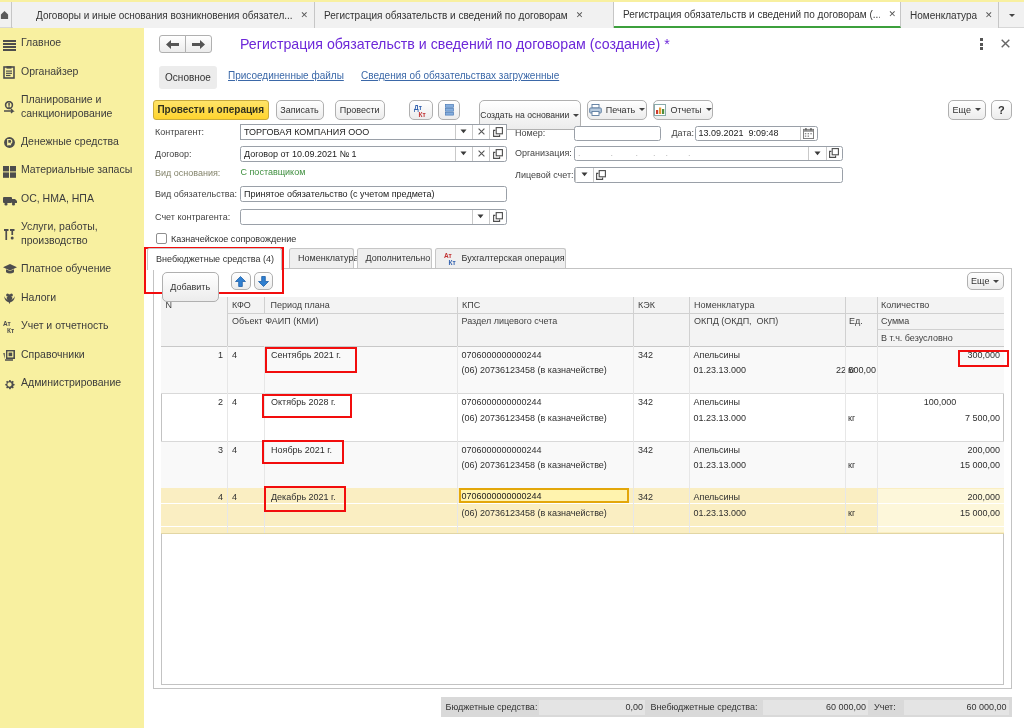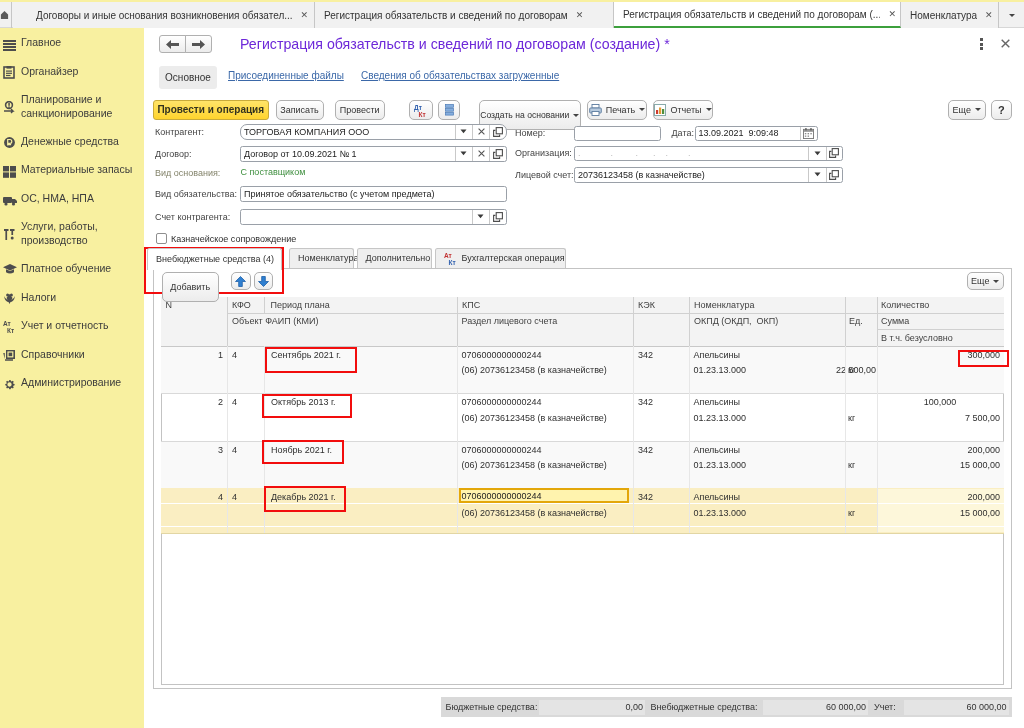--- a/index.html
+++ b/index.html
@@ -184,21 +184,21 @@
     </svg>Печать<span class="tri"></span></div>
 <div class="btn" style="left:653px;top:100px;width:60px;height:19.5px"><svg width="12" height="12" viewBox="0 0 12 12" style="margin-right:4px">
       <rect x="0.5" y="0.5" width="11" height="11" fill="#fff" stroke="#8aa"></rect>
       <rect x="2" y="6" width="2.2" height="4" fill="#cc3b2f"></rect>
       <rect x="5" y="3.5" width="2.2" height="6.5" fill="#e39b35"></rect>
       <rect x="8" y="5" width="2.2" height="5" fill="#4d8f3c"></rect>
     </svg>Отчеты<span class="tri"></span></div>
 <div class="btn" style="left:948px;top:100px;width:37.5px;height:19.5px">Еще<span class="tri"></span></div>
 <div class="btn" style="left:991px;top:100px;width:20.5px;height:19.5px;font-weight:bold;font-size:11px">?</div>
 <div class="lbl" style="left:155px;top:124px;height:15.5px">Контрагент:</div>
-<div class="a" style="left:240px;top:124px;width:267px;height:15.5px;border:1px solid #9aa0a8;border-radius:7px;background:#fff;display:flex;font-size:9px;color:#222;white-space:nowrap">
+<div class="a" style="left:240px;top:124px;width:267px;height:15.5px;border:1px solid #9aa0a8;border-radius:0;background:#fff;display:flex;font-size:9px;color:#222;white-space:nowrap">
 <div class="fl" style="width:214.5px;padding-left:3px;overflow:hidden;">ТОРГОВАЯ КОМПАНИЯ ООО</div>
 <div class="fl" style="width:17.30000000000001px;border-left:1px solid #c9c9c9;justify-content:center">
       <svg width="7" height="5" viewBox="0 0 7 5">
         <path d="M0.5 0.5 L6.5 0.5 L3.5 4.2 Z" fill="#3a3a3a"></path>
       </svg>
     </div>
 <div class="fl" style="width:17.19999999999999px;border-left:1px solid #c9c9c9;justify-content:center">
       <svg width="7" height="7" viewBox="0 0 7 7">
         <path d="M0.6 0.6 L6.4 6.4 M6.4 0.6 L0.6 6.4" stroke="#555" stroke-width="1.1"></path>
       </svg>
@@ -282,21 +282,20 @@
     </div>
 <div class="fl" style="width:16.5px;border-left:1px solid #c9c9c9;justify-content:center">
       <svg width="10" height="10" viewBox="0 0 10 10">
         <rect x="3.2" y="0.6" width="6.2" height="6.2" fill="#fff" stroke="#4d4d4d" stroke-width="1.1"></rect>
         <path d="M2.4 3.4 L0.6 3.4 L0.6 9.4 L6.6 9.4 L6.6 7.6" fill="none" stroke="#4d4d4d" stroke-width="1.1"></path>
       </svg>
     </div>
 </div>
 <div class="lbl" style="left:515px;top:167px;height:15.5px">Лицевой счет:</div>
 <div class="a" style="left:574px;top:167px;width:269px;height:15.5px;border:1px solid #9aa0a8;border-radius:2.5px;background:#fff;display:flex;font-size:9px;color:#222;white-space:nowrap">
-<div class="fl" style="width:234px;padding-left:3px;overflow:hidden;">20736123458 (в казначействе)</div>
 <div class="fl" style="width:17.5px;border-left:1px solid #c9c9c9;justify-content:center">
       <svg width="7" height="5" viewBox="0 0 7 5">
         <path d="M0.5 0.5 L6.5 0.5 L3.5 4.2 Z" fill="#3a3a3a"></path>
       </svg>
     </div>
 <div class="fl" style="width:16.5px;border-left:1px solid #c9c9c9;justify-content:center">
       <svg width="10" height="10" viewBox="0 0 10 10">
         <rect x="3.2" y="0.6" width="6.2" height="6.2" fill="#fff" stroke="#4d4d4d" stroke-width="1.1"></rect>
         <path d="M2.4 3.4 L0.6 3.4 L0.6 9.4 L6.6 9.4 L6.6 7.6" fill="none" stroke="#4d4d4d" stroke-width="1.1"></path>
       </svg>
@@ -356,21 +355,21 @@
 <div class="t" style="left:461.5px;top:365.1px">(06) 20736123458 (в казначействе)</div>
 <div class="t" style="left:638px;top:349.7px">342</div>
 <div class="t" style="left:693.5px;top:349.7px">Апельсины</div>
 <div class="t" style="left:693.5px;top:365.1px">01.23.13.000</div>
 <div class="t" style="left:848px;top:365.1px">кг</div>
 <div class="t" style="left:880px;top:349.7px;width:120px;text-align:right">300,000</div>
 <div class="t" style="left:836px;top:365.1px;width:120px;text-align:left">22 500,00</div>
 <div class="hl" style="left:160.5px;top:393px;width:843.5px;background:#d9d9d9"></div>
 <div class="t" style="left:160px;top:397.2px;width:63px;text-align:right">2</div>
 <div class="t" style="left:232px;top:397.2px">4</div>
-<div class="t" style="left:271px;top:397.2px">Октябрь 2013 г.</div>
+<div class="t" style="left:271px;top:397.2px">Октябрь 2028 г.</div>
 <div class="t" style="left:461.5px;top:397.2px">0706000000000244</div>
 <div class="t" style="left:461.5px;top:412.6px">(06) 20736123458 (в казначействе)</div>
 <div class="t" style="left:638px;top:397.2px">342</div>
 <div class="t" style="left:693.5px;top:397.2px">Апельсины</div>
 <div class="t" style="left:693.5px;top:412.6px">01.23.13.000</div>
 <div class="t" style="left:848px;top:412.6px">кг</div>
 <div class="t" style="left:880px;top:397.2px;width:120px;text-align:center">100,000</div>
 <div class="t" style="left:880px;top:412.6px;width:120px;text-align:right">7 500,00</div>
 <div class="hl" style="left:160.5px;top:440.5px;width:843.5px;background:#d9d9d9"></div>
 <div class="t" style="left:160px;top:444.7px;width:63px;text-align:right">3</div>

